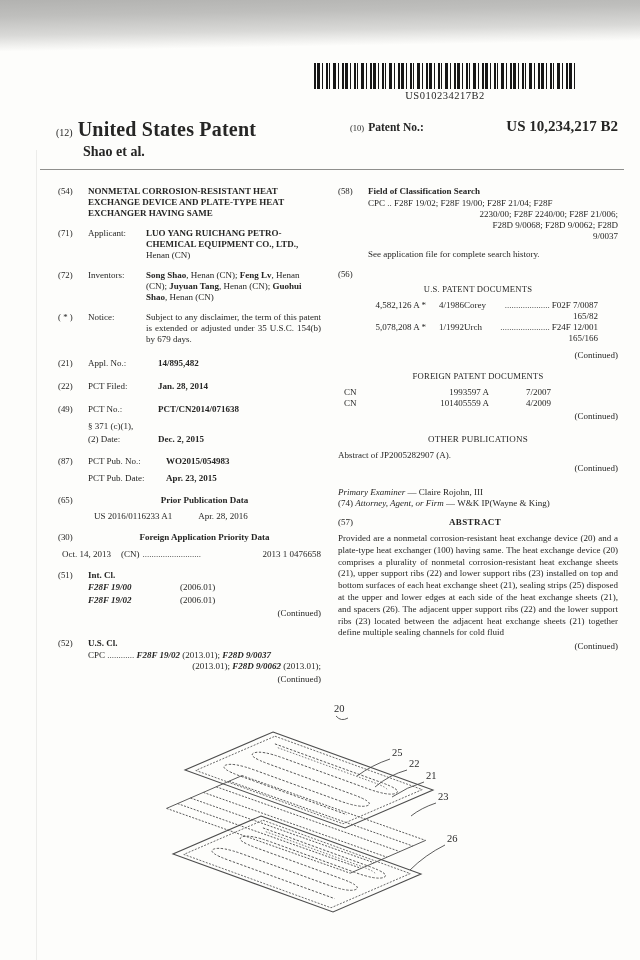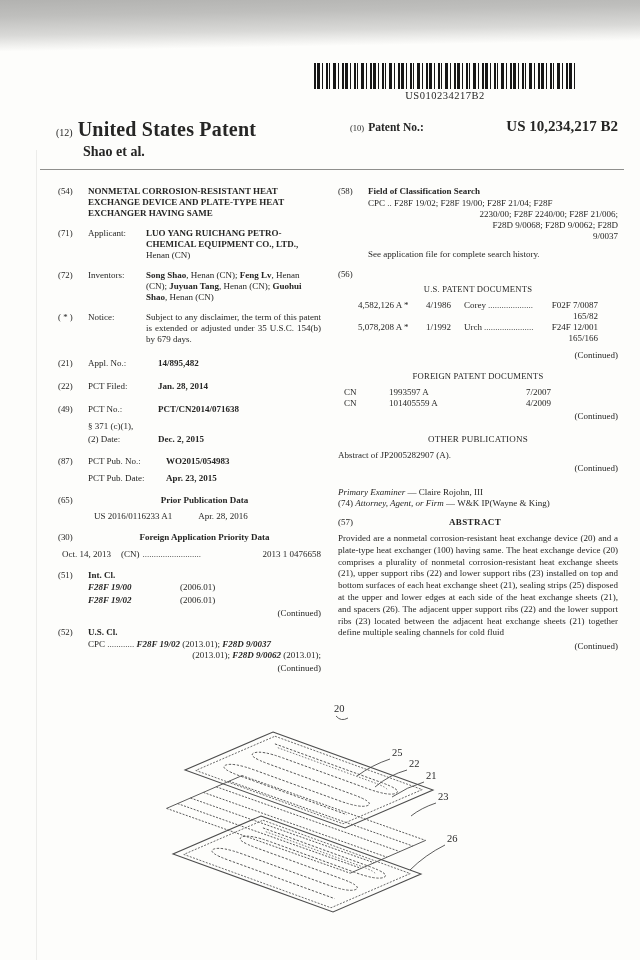--- a/index.html
+++ b/index.html
@@ -64,29 +64,29 @@
   .subhead{text-align:center;font-size:8.6px;margin:4px 0 5px 0;letter-spacing:.2px;}
   
   .cls-entry{display:flex;margin-left:0;}
   .cls-entry .c{width:92px;flex:none;}
   
   .cpc58{margin-left:0;}
   .cpc58 .ln{text-align:right;}
   .cpc58 .ln.first{text-align:left;}
   
   .usrefs{margin:0 20px 0 20px;}
-  .usref{display:flex;white-space:nowrap;}
+  .usref{display:flex;white-space:nowrap;text-align:right;}
   .usref .rnum{width:68px;flex:none;}
   .usref .rdate{width:38px;flex:none;}
   .usref .dots{flex:1;overflow:hidden;margin:0 2px;}
   .usref-sub{text-align:right;}
   .frefs{margin:0 40px 0 6px;}
   .fref{display:flex;}
   .fref .fc{width:45px;flex:none;}
-  .fref .fn{width:100px;flex:none;}
+  .fref .fn{width:100px;flex:none;text-align:right;}
   .fref .fd{width:62px;flex:none;text-align:right;}
   
   .prio{display:flex;white-space:nowrap;margin-left:4px;}
   .prio .dots{flex:1;overflow:hidden;margin:0 3px;}
   
   .pubrow{display:flex;margin-left:36px;gap:26px;}
   
   .abstract-head{display:flex;margin:8px 0 5px 0;}
   .abstract-head .hn{width:40px;}
   .abstract-head .ht{flex:1;text-align:center;font-weight:bold;letter-spacing:.4px;margin-right:46px;}
@@ -209,21 +209,21 @@
         <div class="val b center">Foreign Application Priority Data</div>
       </div>
       <div class="prio" style="margin-top:6px;">
         <span>Oct. 14, 2013</span>
         <span style="margin-left:10px;">(CN)</span>
         <span class="dots">..........................</span>
         <span>2013 1 0476658</span>
       </div>
     </div>
 
-    <div style="margin-bottom:8px;">
+    <div style="margin-bottom:19px;">
       <div class="row" style="margin-bottom:1px;">
         <span class="num">(51)</span>
         <div class="val b">Int. Cl.</div>
       </div>
       <div class="row">
         <span class="num"></span>
         <div class="val cls-entry">
           <span class="c bi">F28F 19/00</span>
           <span>(2006.01)</span>
         </div>

